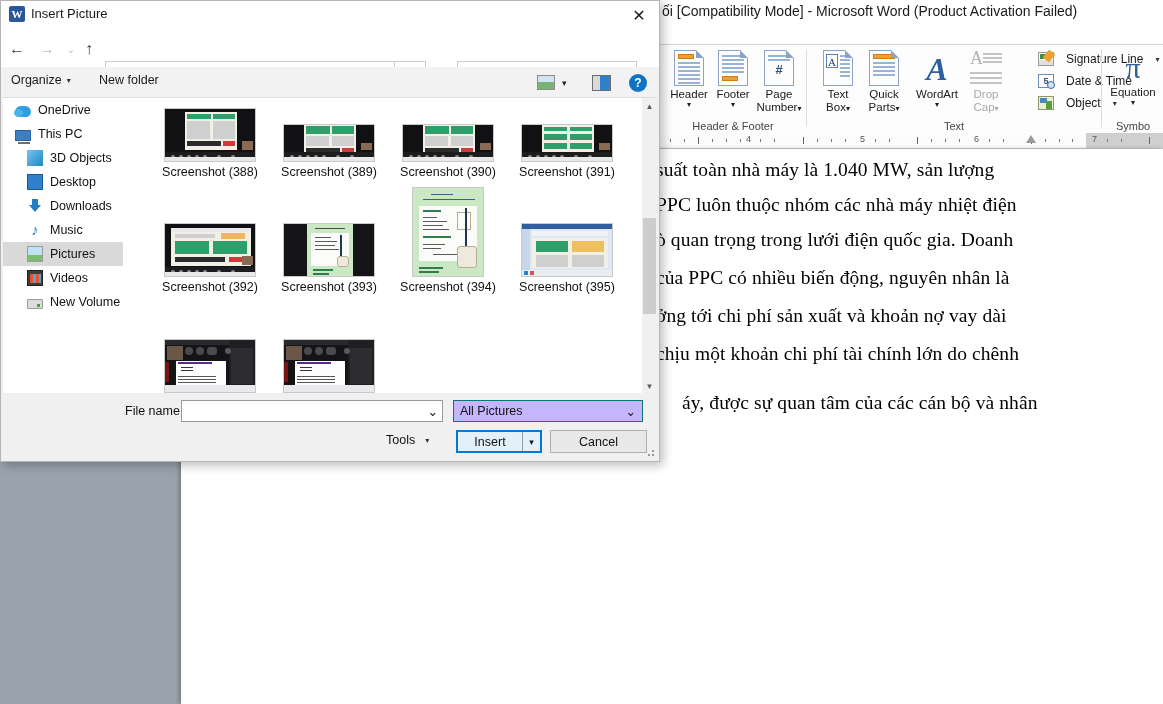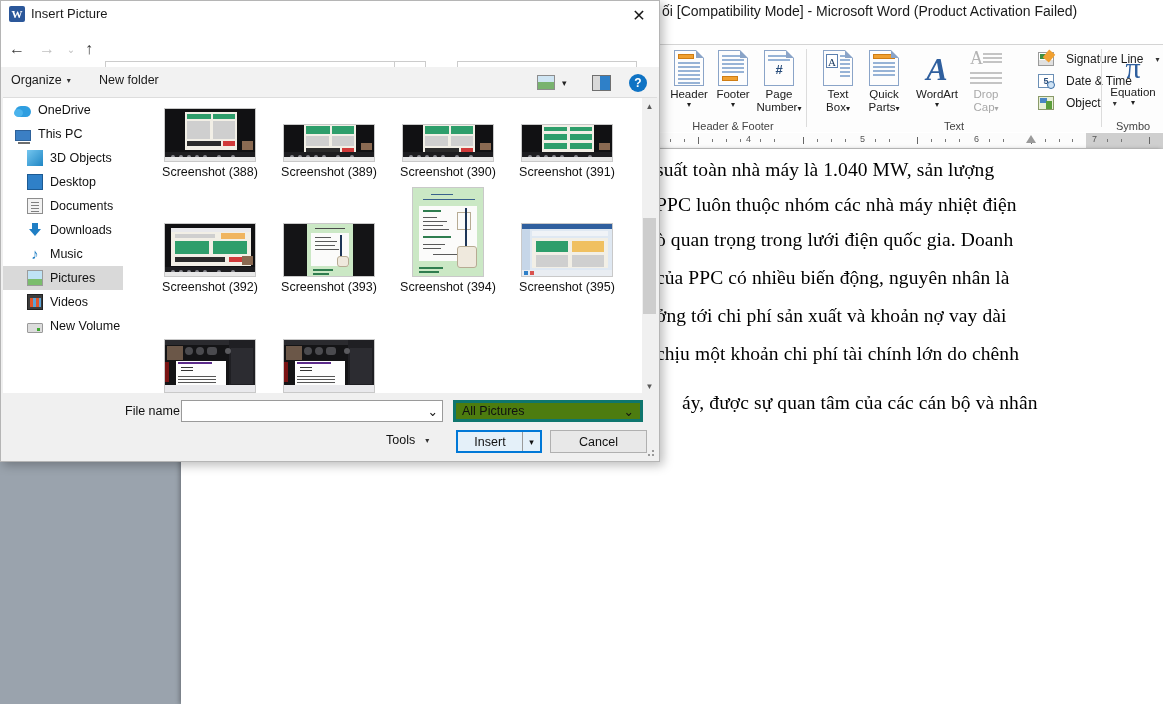--- a/index.html
+++ b/index.html
@@ -298,21 +298,21 @@
   #filename-input {
     position: absolute; left: 180px; top: 399px; width: 262px; height: 22px;
     background: #ffffff; border: 1px solid #9a9a9a;
     display: flex; align-items: center; padding: 0 4px;
   }
   #filename-input span { font-size: 12.5px; color: #111; }
   #filename-caret { margin-left: auto; font-size: 9px; color: #333; }
 
   #filetype-select {
     position: absolute; left: 452px; top: 399px; width: 190px; height: 22px;
-    background: #4d7c0f; border: 3px solid #0f766e;
+    background: #c4b5fd; border: 1px solid #0f766e;
     display: flex; align-items: center; padding: 0 6px;
   }
   #filetype-select span { font-size: 12.5px; color: #111; }
   #filetype-caret { margin-left: auto; font-size: 9px; color: #333; }
 
   #tools-btn {
     position: absolute; left: 385px; top: 432px;
     font-size: 12.5px; color: #111; display: flex; align-items: center; gap: 10px; cursor: default;
   }
   #insert-btn {
@@ -601,24 +601,20 @@
       </div>
       <div class="tree-item" style="padding-left:24px;">
         <span class="tree-ico ic-3d"></span>
         <span>3D Objects</span>
       </div>
       <div class="tree-item" style="padding-left:24px;">
         <span class="tree-ico ic-desktop"></span>
         <span>Desktop</span>
       </div>
       <div class="tree-item" style="padding-left:24px;">
-        <span class="tree-ico ic-documents"></span>
-        <span>Documents</span>
-      </div>
-      <div class="tree-item" style="padding-left:24px;">
         <span class="tree-ico ic-down"></span>
         <span>Downloads</span>
       </div>
       <div class="tree-item" style="padding-left:24px;">
         <span class="tree-ico ic-music">♪</span>
         <span>Music</span>
       </div>
       <div class="tree-item selected" style="padding-left:24px;">
         <span class="tree-ico ic-pictures"></span>
         <span>Pictures</span>

